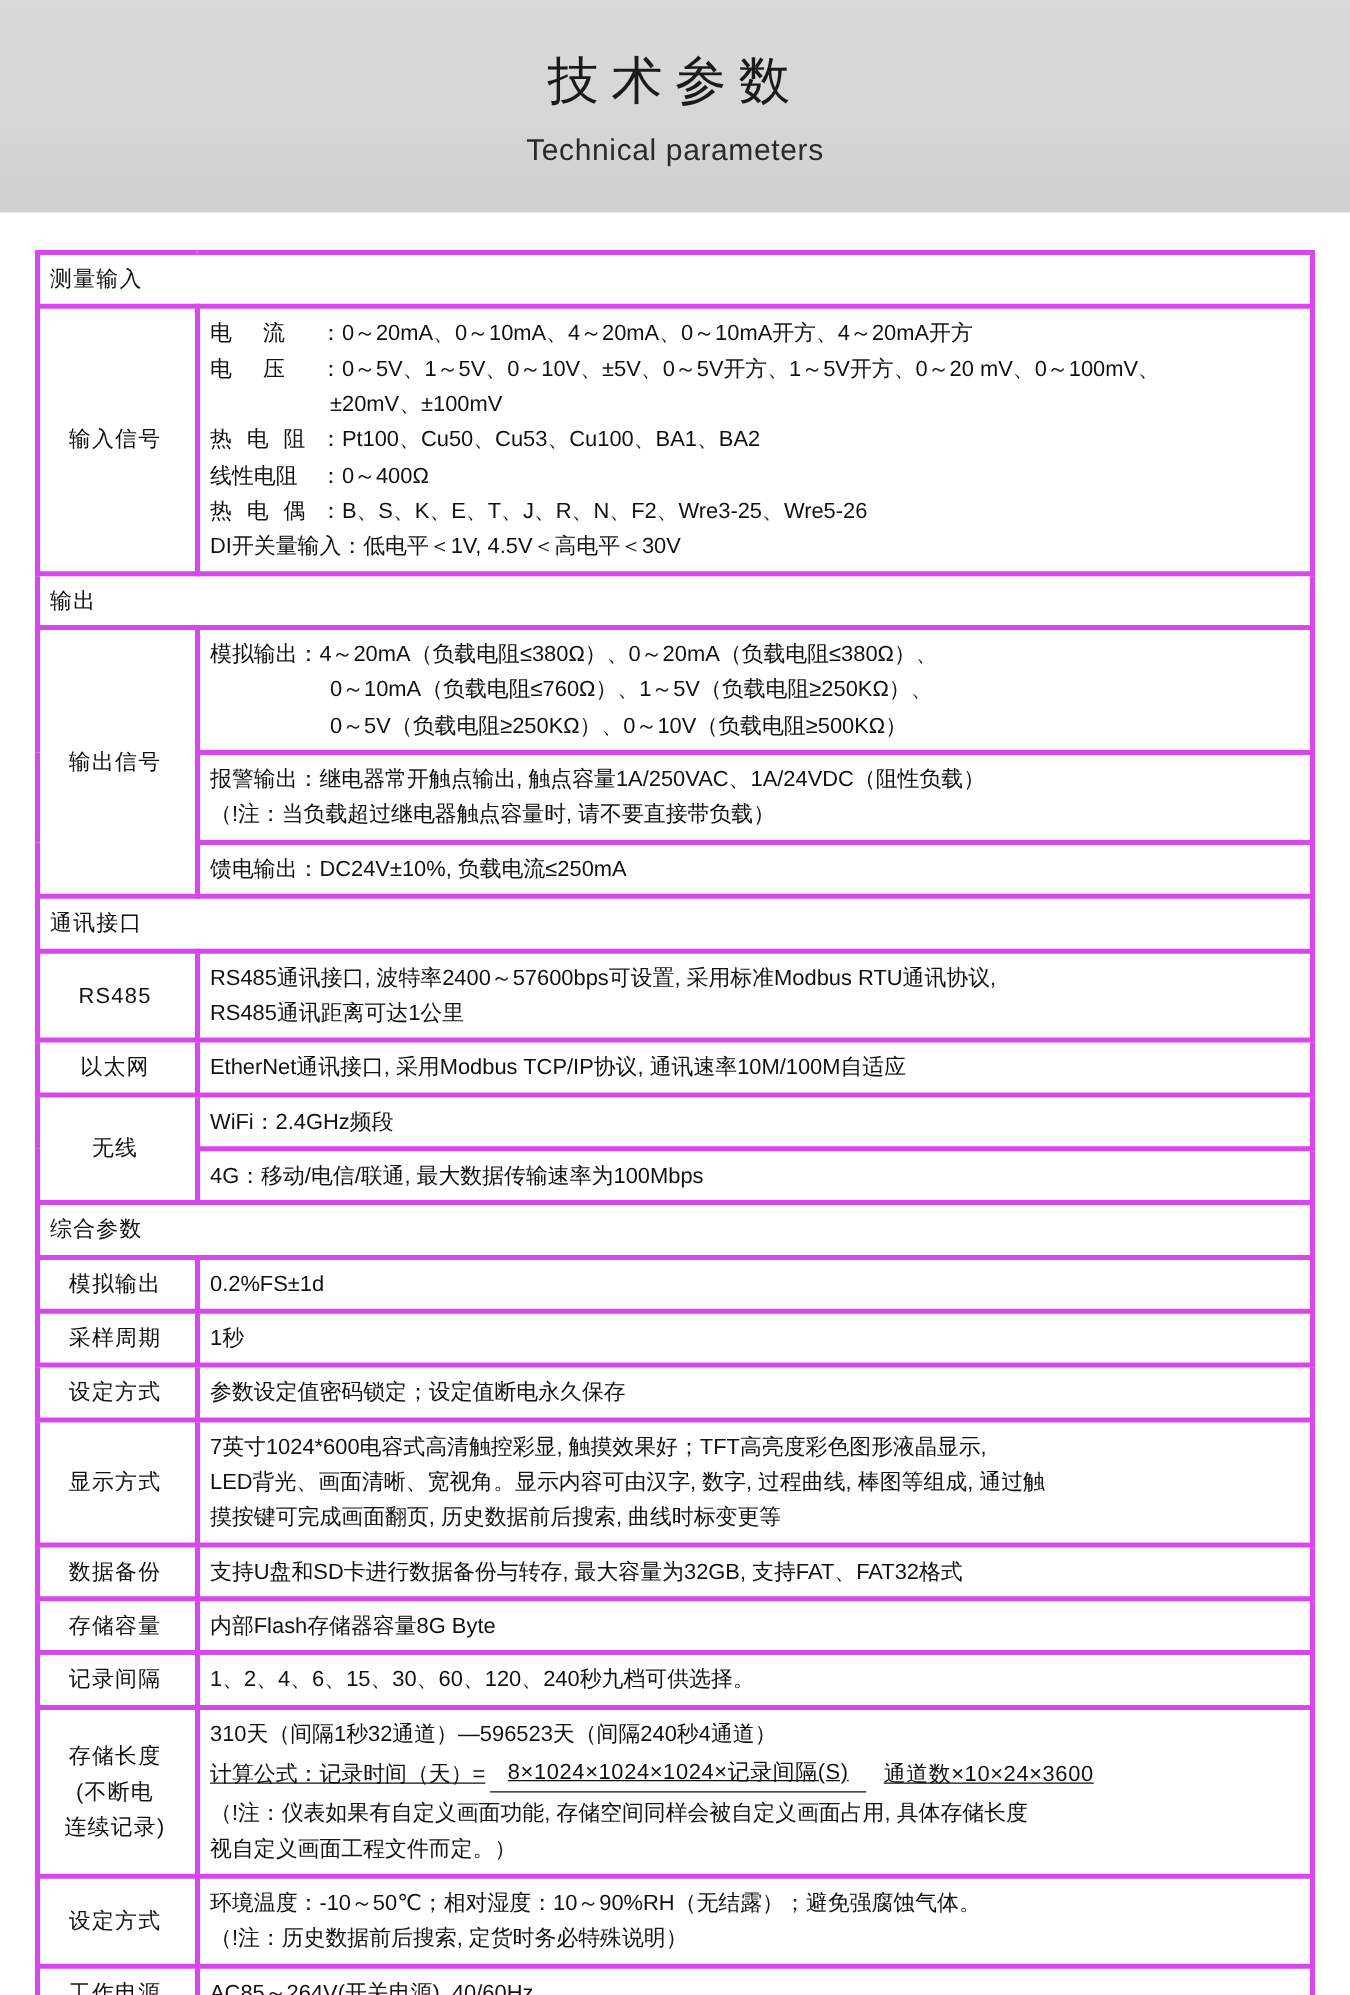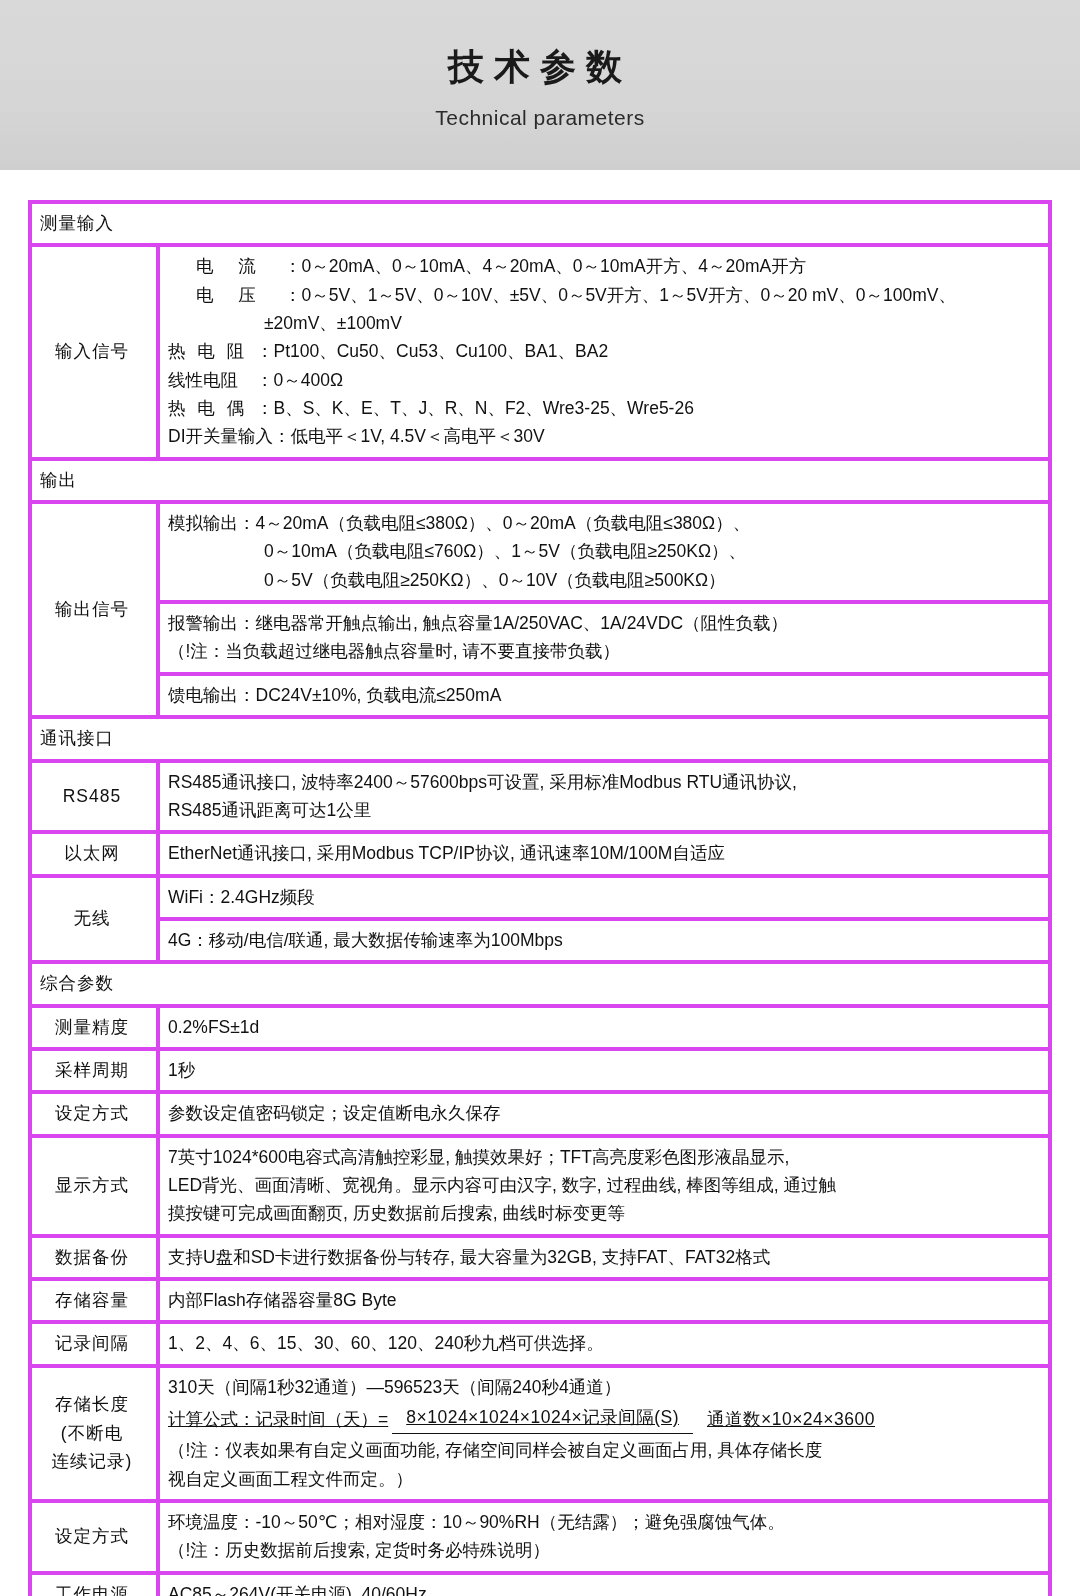--- a/index.html
+++ b/index.html
@@ -20,28 +20,28 @@
     width: 1080px;
     height: 170px;
     background: linear-gradient(to bottom, #d9d9d9 0%, #d6d6d6 60%, #cfcfcf 100%);
     display: flex;
     flex-direction: column;
     align-items: center;
     justify-content: center;
     padding-top: 8px;
   }
   .header-title {
-    font-size: 36px;
+    font-size: 41px;
     letter-spacing: 10px;
     color: #1a1a1a;
-    font-weight: 700;
+    font-weight: 400;
     line-height: 1.05;
   }
   .header-sub {
-    font-size: 21px;
+    font-size: 24px;
     color: #2b2b2b;
     letter-spacing: 0.5px;
     margin-top: 20px;
     font-weight: 400;
   }
   
   .table-wrap {
     padding: 30px 28px 0 28px;
   }
   table.spec {
@@ -69,21 +69,21 @@
     padding-left: 18px;
     letter-spacing: 1px;
   }
   td.val { padding-left: 14px; }
   .row-line { display: block; }
   .indent-1 { display: block; padding-left: 96px; }
   .lbl-col {
     display: inline-block;
     min-width: 88px;
   }
-  .lbl-sp2 { letter-spacing: 10px; margin-left: 28px; }
+  .lbl-sp2 { letter-spacing: 10px; }
   .lbl-sp3 { letter-spacing: 3.5px; }
   
   .formula {
     display: flex;
     align-items: center;
     margin: 2px 0 2px 0;
     text-decoration: underline;
   }
   .formula .lead { white-space: nowrap; }
   .frac {
@@ -177,21 +177,21 @@
           <td class="val">WiFi：2.4GHz频段</td>
         </tr>
         <tr>
           <td class="val">4G：移动/电信/联通, 最大数据传输速率为100Mbps</td>
         </tr>
 
         <tr>
           <td class="section" colspan="2">综合参数</td>
         </tr>
         <tr>
-          <td class="label">测量精度</td>
+          <td class="label">模拟输出</td>
           <td class="val">0.2%FS±1d</td>
         </tr>
         <tr>
           <td class="label">采样周期</td>
           <td class="val">1秒</td>
         </tr>
         <tr>
           <td class="label">设定方式</td>
           <td class="val">参数设定值密码锁定；设定值断电永久保存</td>
         </tr>

